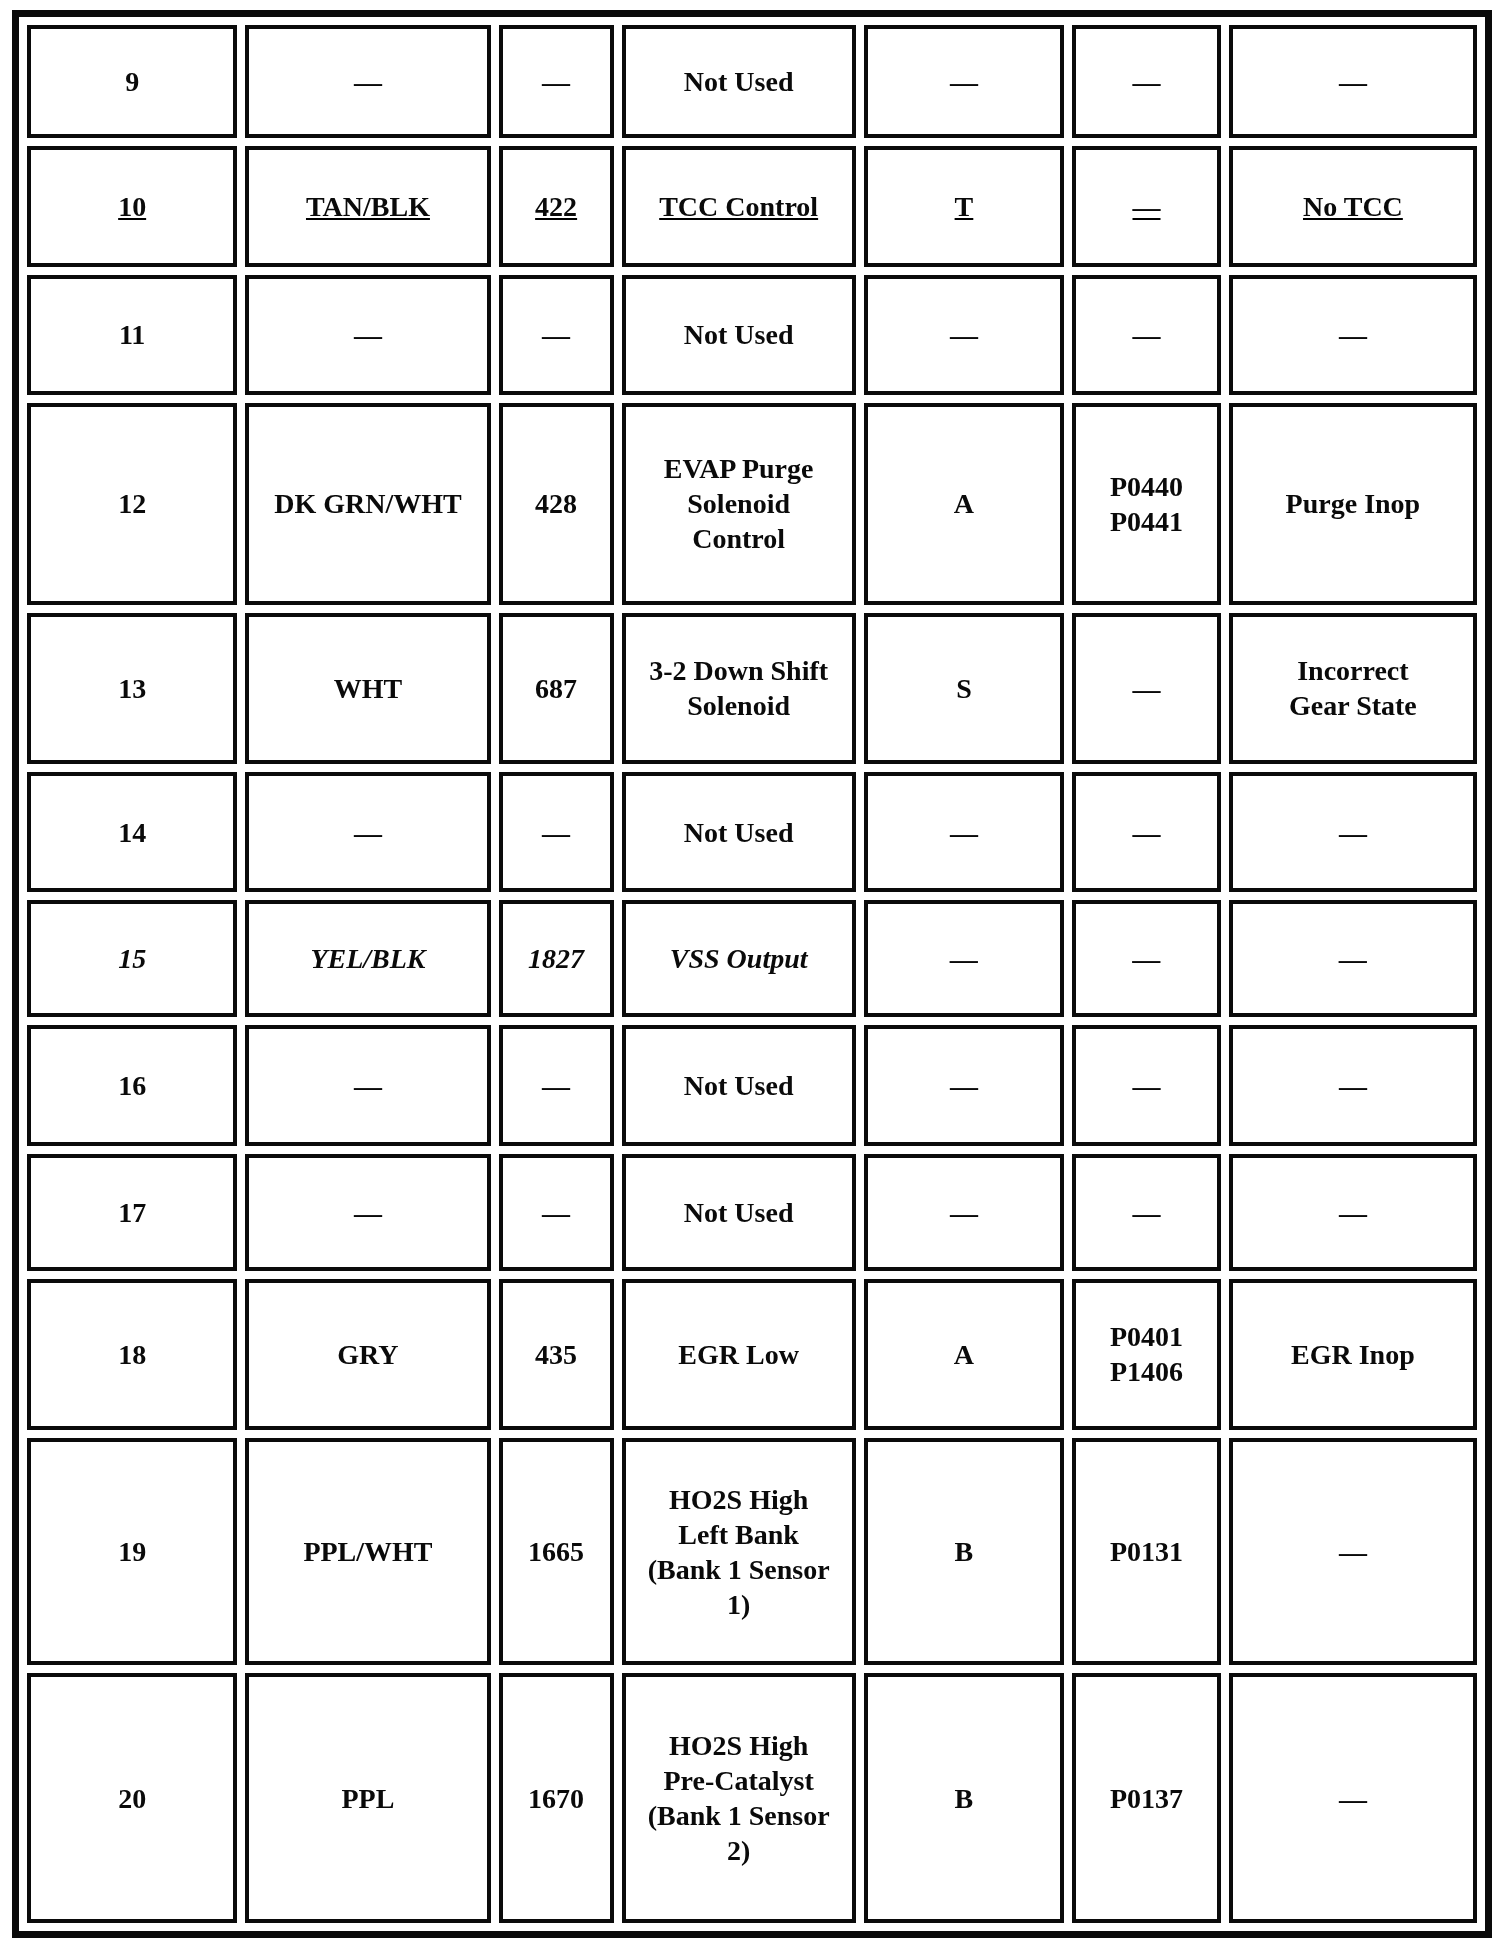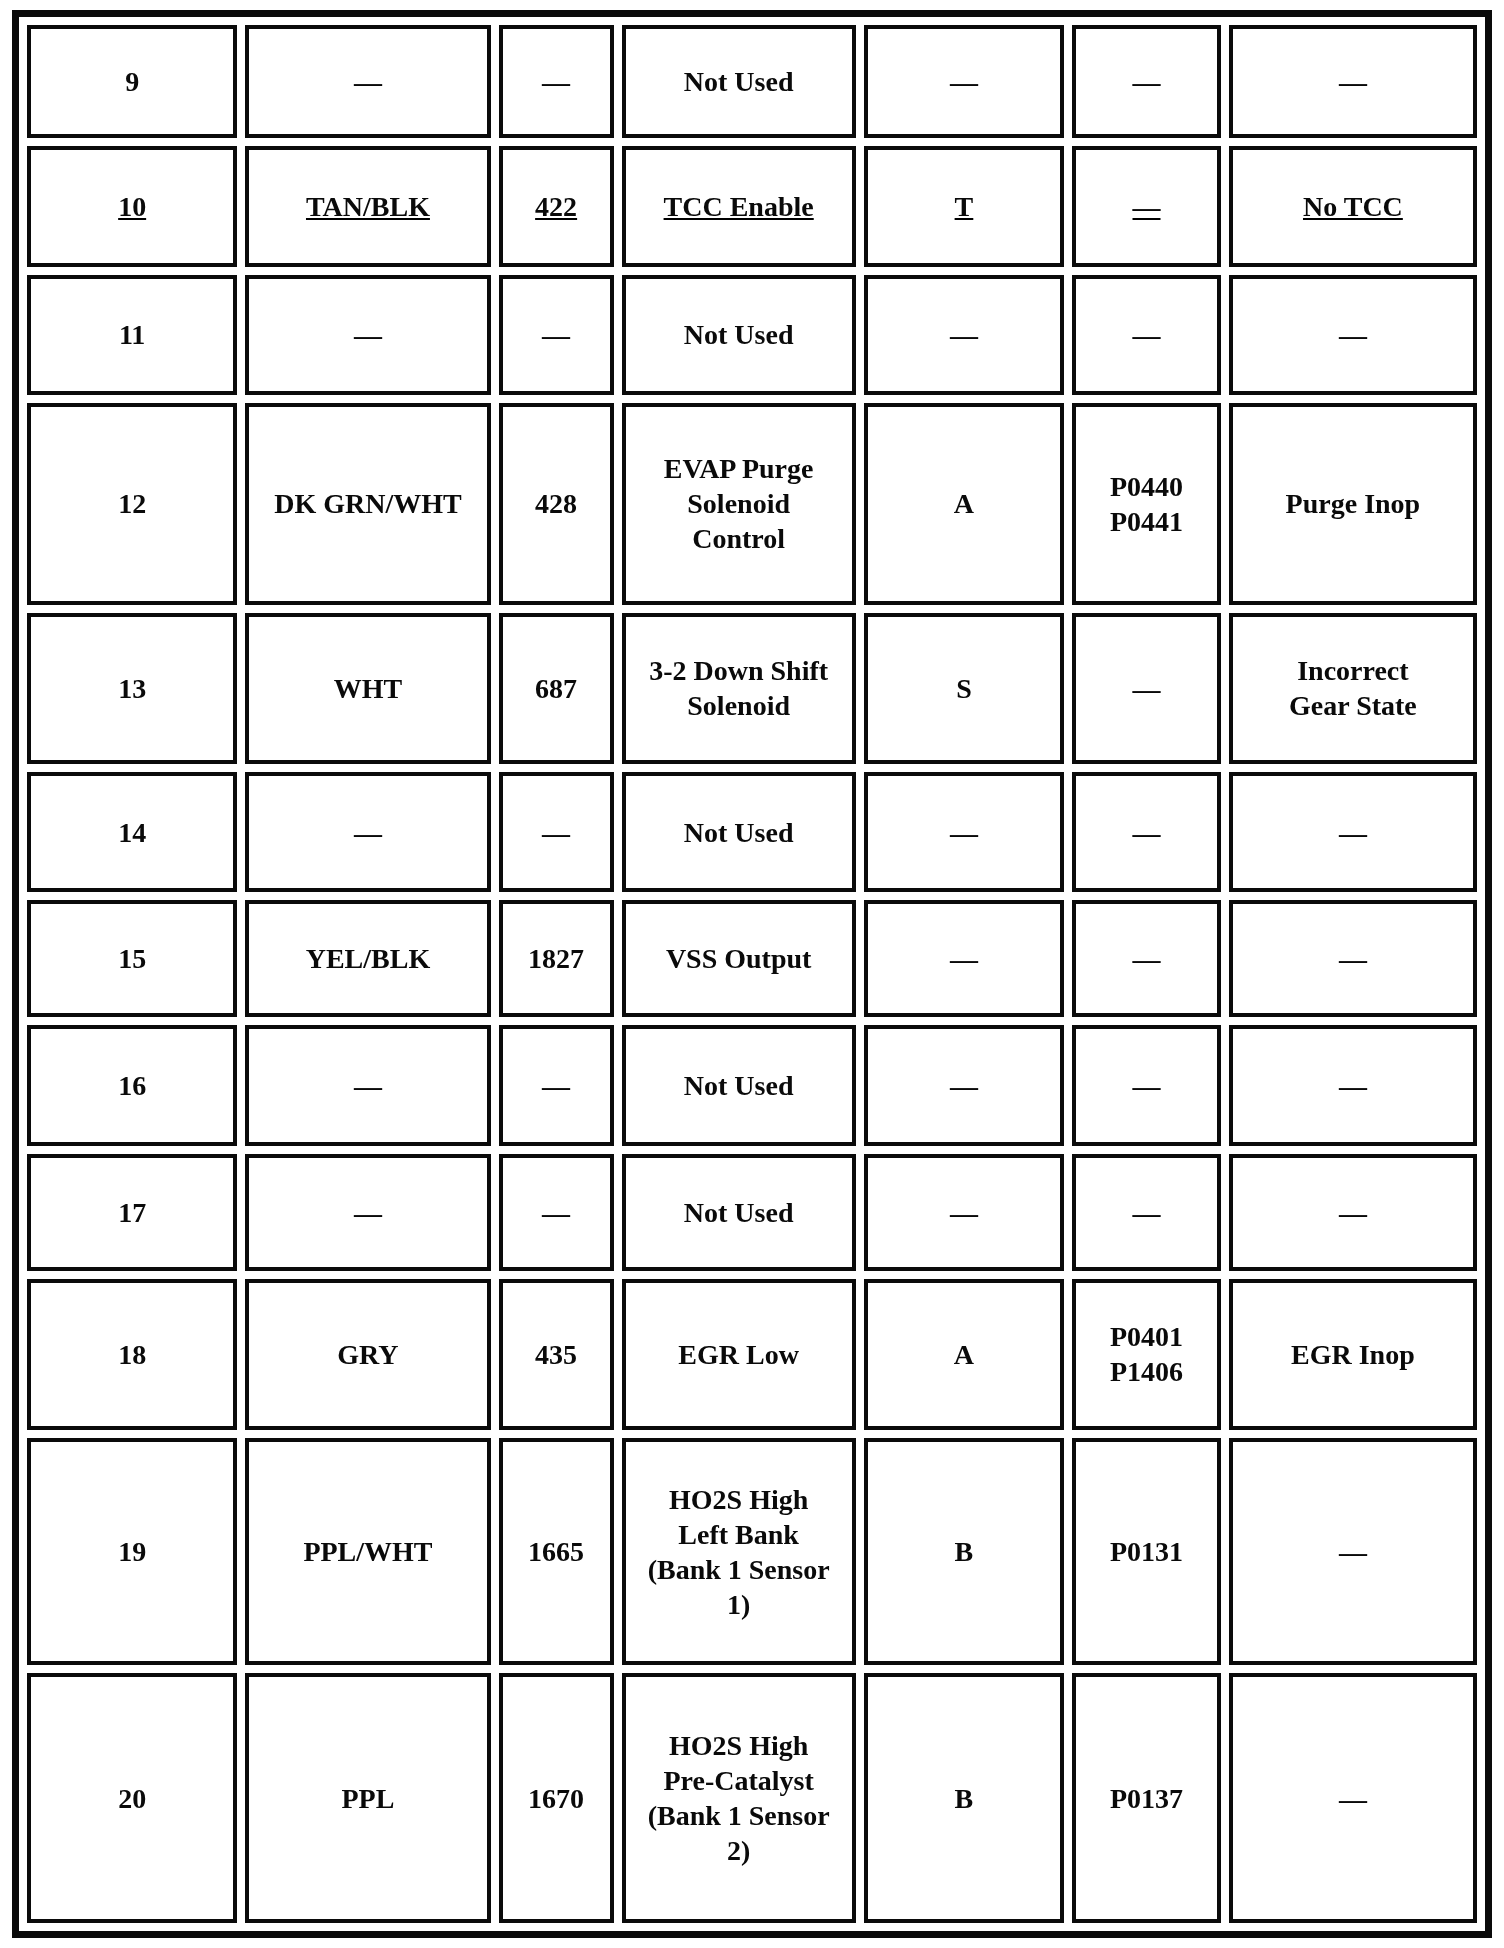--- a/index.html
+++ b/index.html
@@ -39,21 +39,21 @@
     padding: 4px 6px;
     background: #ffffff;
   }
   
   tr.r1  { height: 112px; }
   tr.r2  { height: 120px; text-decoration: underline; }
   tr.r3  { height: 120px; }
   tr.r4  { height: 200px; }
   tr.r5  { height: 150px; border-radius: 17px; }
   tr.r6  { height: 120px; margin-left: 15px; }
-  tr.r7  { height: 116px; }
+  tr.r7  { height: 116px; font-style: italic; }
   tr.r8  { height: 120px; margin-left: 44px; }
   tr.r9  { height: 116px; padding-left: 22px; }
   tr.r10 { height: 150px; }
   tr.r11 { height: 226px; }
   tr.r12 { height: 248px; }
 </style>
 </head>
 <body>
 
 <div class="page">
@@ -77,21 +77,21 @@
           <td class="cell">Not Used</td>
           <td class="cell">—</td>
           <td class="cell">—</td>
           <td class="cell">—</td>
         </tr>
 
         <tr class="r2">
           <td class="cell">10</td>
           <td class="cell">TAN/BLK</td>
           <td class="cell">422</td>
-          <td class="cell">TCC Enable</td>
+          <td class="cell">TCC Control</td>
           <td class="cell">T</td>
           <td class="cell">—</td>
           <td class="cell">No TCC</td>
         </tr>
 
         <tr class="r3">
           <td class="cell">11</td>
           <td class="cell">—</td>
           <td class="cell">—</td>
           <td class="cell">Not Used</td>

